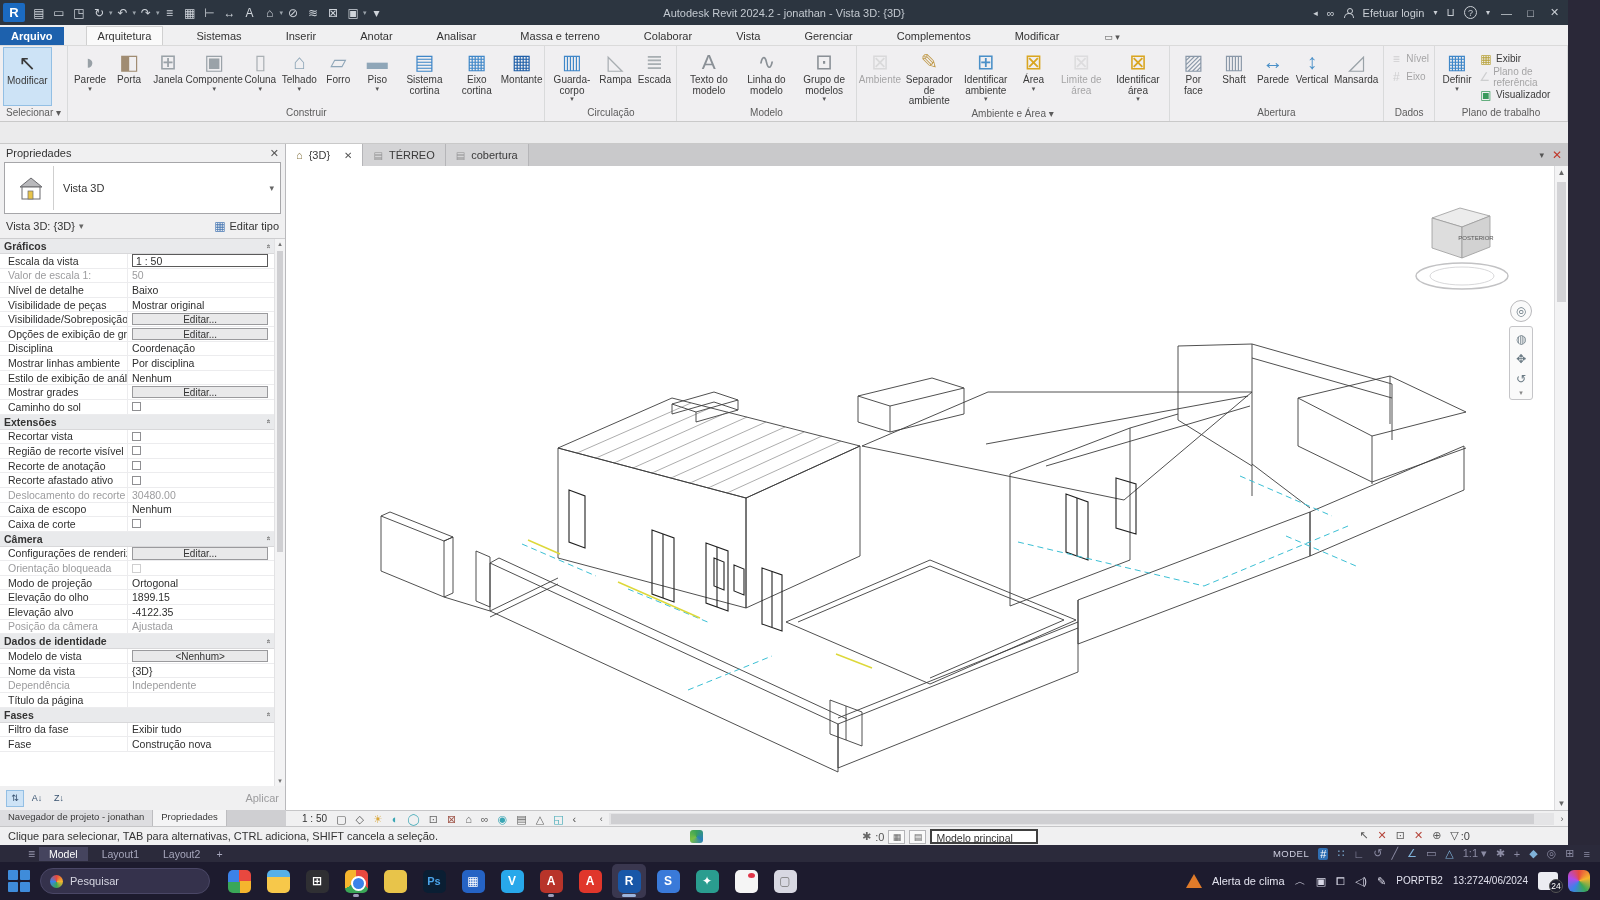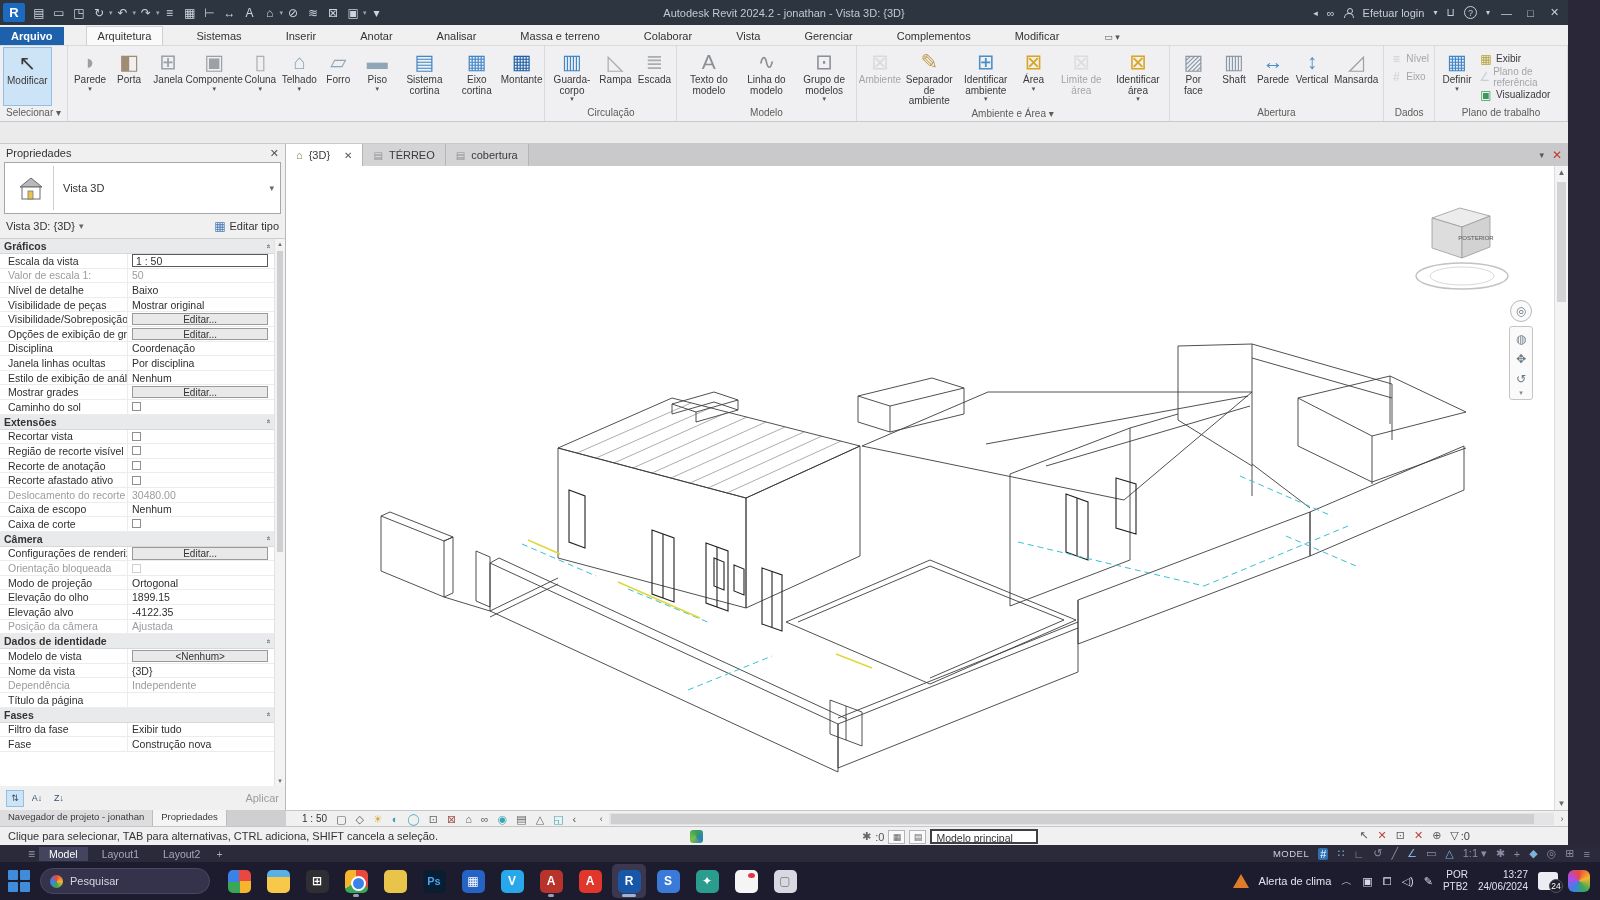--- a/index.html
+++ b/index.html
@@ -125,21 +125,21 @@
   .ic-acrobat{background:#e0362b;}
   .ic-revit{background:#1857a8;}
   .ic-blues{background:#3a7ad9;}
   .ic-teal{background:#2a9d8f;}
   .ic-kitty{background:#f5f5f5;position:relative;}
   .ic-kitty:after{content:"";position:absolute;right:3px;top:3px;width:7px;height:5px;border-radius:50%;background:#e03548;}
   .ic-light{background:#d8d8e2;color:#777 !important;}
   #tray{margin-left:auto;display:flex;align-items:center;gap:10px;padding-right:10px;color:#e2e2ee;font-size:11px;}
   #wtri{width:0;height:0;border-left:8px solid transparent;border-right:8px solid transparent;border-bottom:14px solid #e07b2a;position:relative;}
   .trayico{font-size:11px;color:#d8d8e6;}
-  .stack2{display:flex;flex-direction:column;align-items:flex-end;font-size:10px;line-height:12px;}
+  .stack2{display:flex;flex-direction:row;align-items:flex-end;font-size:10px;line-height:12px;}
   #notif{position:relative;width:20px;height:18px;background:#ececf2;border-radius:3px;}
   #notif .badge{position:absolute;right:-5px;bottom:-3px;background:#1f1f2e;color:#fff;font-size:8.5px;width:14px;height:14px;border-radius:50%;display:flex;align-items:center;justify-content:center;border:1px solid #555;}
   #copilot{width:22px;height:22px;border-radius:6px;background:conic-gradient(#e8483f,#f5b52e,#3aa757,#3b82e8,#b04ae8,#e8483f);}
   
   #viewtabs{left:286px;top:144px;width:1282px;height:22px;background:#c9c9cb;display:flex;align-items:stretch;position:absolute;}
   .vtab{display:flex;align-items:center;gap:6px;padding:0 10px;font-size:11px;color:#3a3a3a;background:#d4d4d6;border-right:1px solid #b5b5b8;}
   .vtab.active{background:#fff;}
   .vtab .vi{font-size:11px;color:#8a7a4a;}
   .vtab .pg{font-size:10px;color:#909092;}
   .vtab .x{font-size:10px;color:#555;margin-left:8px;}
@@ -280,20 +280,21 @@
           </div>
           <div class="rbtn">
             <div class="ric" style="color: rgb(63, 135, 200);">▦</div>
             <div class="rlb">Eixo cortina</div>
           </div>
           <div class="rbtn">
             <div class="ric" style="color: rgb(31, 95, 168);">▦</div>
             <div class="rlb">Montante</div>
           </div>
         </div>
+        <div class="rgl">Construir</div>
       </div>
       <div class="rgroup">
         <div class="rbuttons">
           <div class="rbtn">
             <div class="ric" style="color: rgb(63, 135, 200);">▥</div>
             <div class="rlb">Guarda-corpo</div>
             <div class="rar">▾</div>
           </div>
           <div class="rbtn">
             <div class="ric" style="color: rgb(168, 174, 178);">◺</div>
@@ -490,21 +491,21 @@
               <div class="pbtn">Editar...</div>
             </div>
           </div>
           <div class="prow">
             <div class="plabel">Disciplina</div>
             <div class="pval">
               <span>Coordenação</span>
             </div>
           </div>
           <div class="prow">
-            <div class="plabel">Janela linhas ocultas</div>
+            <div class="plabel">Mostrar linhas ambiente</div>
             <div class="pval">
               <span>Por disciplina</span>
             </div>
           </div>
           <div class="prow">
             <div class="plabel">Estilo de exibição de análi...</div>
             <div class="pval">
               <span>Nenhum</span>
             </div>
           </div>

